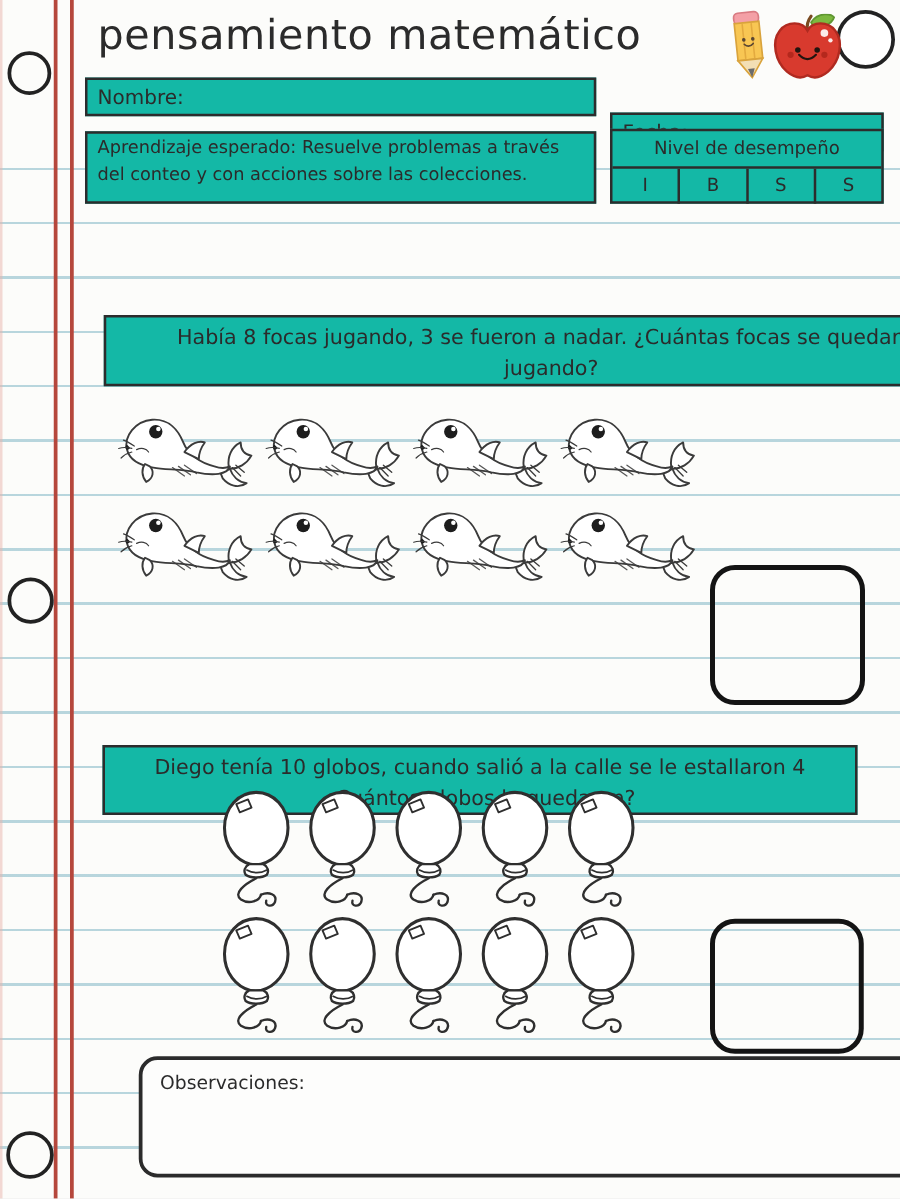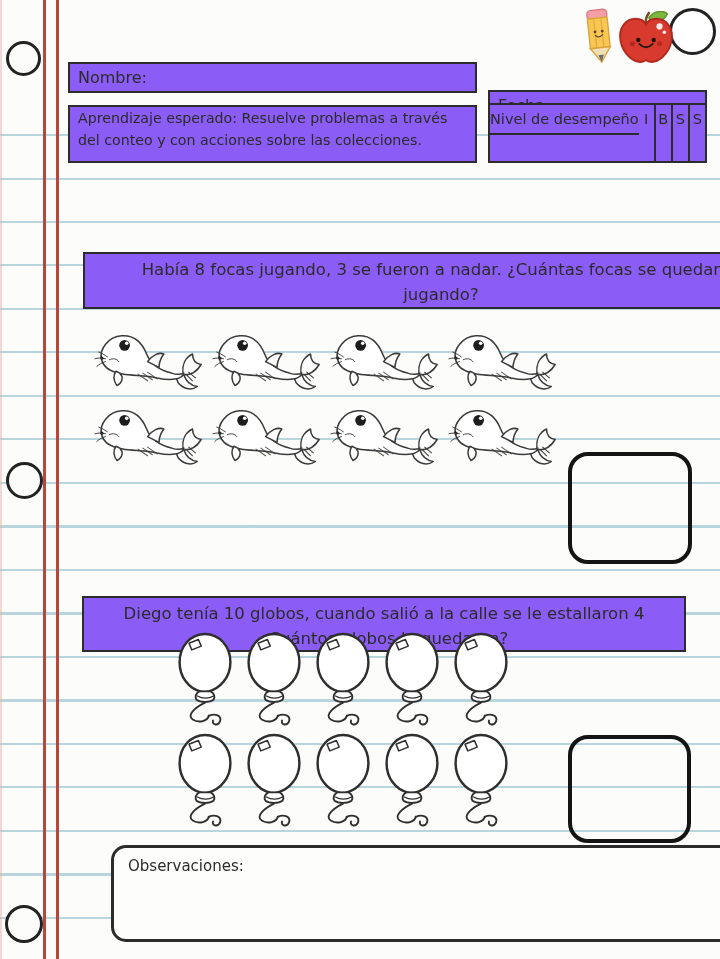--- a/index.html
+++ b/index.html
@@ -20,25 +20,25 @@
   .layer{position:absolute;z-index:4;}
 
   .title{left:78px;top:8px;font-size:33px;font-weight:500;letter-spacing:.5px;}
 
   .top-icons{left:578px;top:3px;width:140px;height:60px;}
   .grade-circle{position:absolute;left:91px;top:5px;width:41px;height:41px;border:3px solid #222;
     border-radius:50%;background:#fff;}
   .pencil-svg{position:absolute;left:0px;top:5px;}
   .apple-svg{position:absolute;left:34px;top:8px;}
 
-  .box{position:absolute;border:2px solid #2c2c2c;background:#8b5cf6;box-sizing:border-box;z-index:4;}
+  .box{position:absolute;border:2px solid #2c2c2c;background:#14b8a6;box-sizing:border-box;z-index:4;}
   .name-box{left:68px;top:62px;width:409px;height:31px;font-size:16px;line-height:27px;padding-left:8px;}
   .date-box{left:488px;top:62px;width:219px;height:31px;font-size:16px;line-height:27px;padding-left:8px;margin-top:28px;}
   .learning-box{left:68px;top:105px;width:409px;height:58px;font-size:14.2px;line-height:1.55;padding:0 8px;}
-  .perf-table{left:488px;top:103px;width:219px;height:60px;display:flex;flex-direction:row;padding:0;}
+  .perf-table{left:488px;top:103px;width:219px;height:60px;display:flex;flex-direction:column;padding:0;}
   .perf-title{height:28px;line-height:28px;text-align:center;font-size:14.5px;border-bottom:2px solid #2c2c2c;}
   .perf-cells{flex:1;display:flex;}
   .perf-cell{flex:1;text-align:center;font-size:14.5px;line-height:28px;border-left:2px solid #2c2c2c;cursor:pointer;}
   .perf-cell:first-child{border-left:none;}
 
   .instructions{left:80px;top:172px;font-size:15px;}
 
   .problem-box{text-align:center;font-size:16.5px;line-height:25px;padding-top:3px;}
   .problem-1{left:83px;top:252px;width:672px;height:57px;padding-left:44px;}
   .problem-2{left:82px;top:596px;width:604px;height:56px;}
@@ -63,20 +63,21 @@
 <div class="sheet">
 
   <div class="ruled-lines"></div>
   <div class="edge-line"></div>
   <div class="margin-line m1"></div>
   <div class="margin-line m2"></div>
   <div class="hole h1"></div>
   <div class="hole h2"></div>
   <div class="hole h3"></div>
 
+  <div class="layer title">pensamiento matemático</div>
 
   <div class="layer top-icons">
     <div class="grade-circle"></div>
     <svg class="apple-svg" width="68" height="56" viewBox="0 0 66 58">
       <path d="M36,7 C42,-2 53,0 55,3 C53,9 45,12 37,9 Z" fill="#7cb83f" stroke="#5f9631" stroke-width="1.5"></path>
       <path d="M33,14 C32,9 33,6 36,2" stroke="#7a4a21" stroke-width="2.6" fill="none" stroke-linecap="round"></path>
       <path d="M33,14 C37,6 50,6 56,14 C63,23 60,39 50,48 C44,53 38,54 33,51 C28,54 22,53 16,48 C6,39 3,23 10,14 C16,6 29,6 33,14 Z" fill="#d83a2e" stroke="#b02a20" stroke-width="2"></path>
       <circle cx="47" cy="16" r="3.2" fill="#fff" opacity=".9"></circle>
       <circle cx="52" cy="22" r="1.8" fill="#fff" opacity=".9"></circle>
       <circle cx="25" cy="30" r="2.3" fill="#23140f"></circle>

